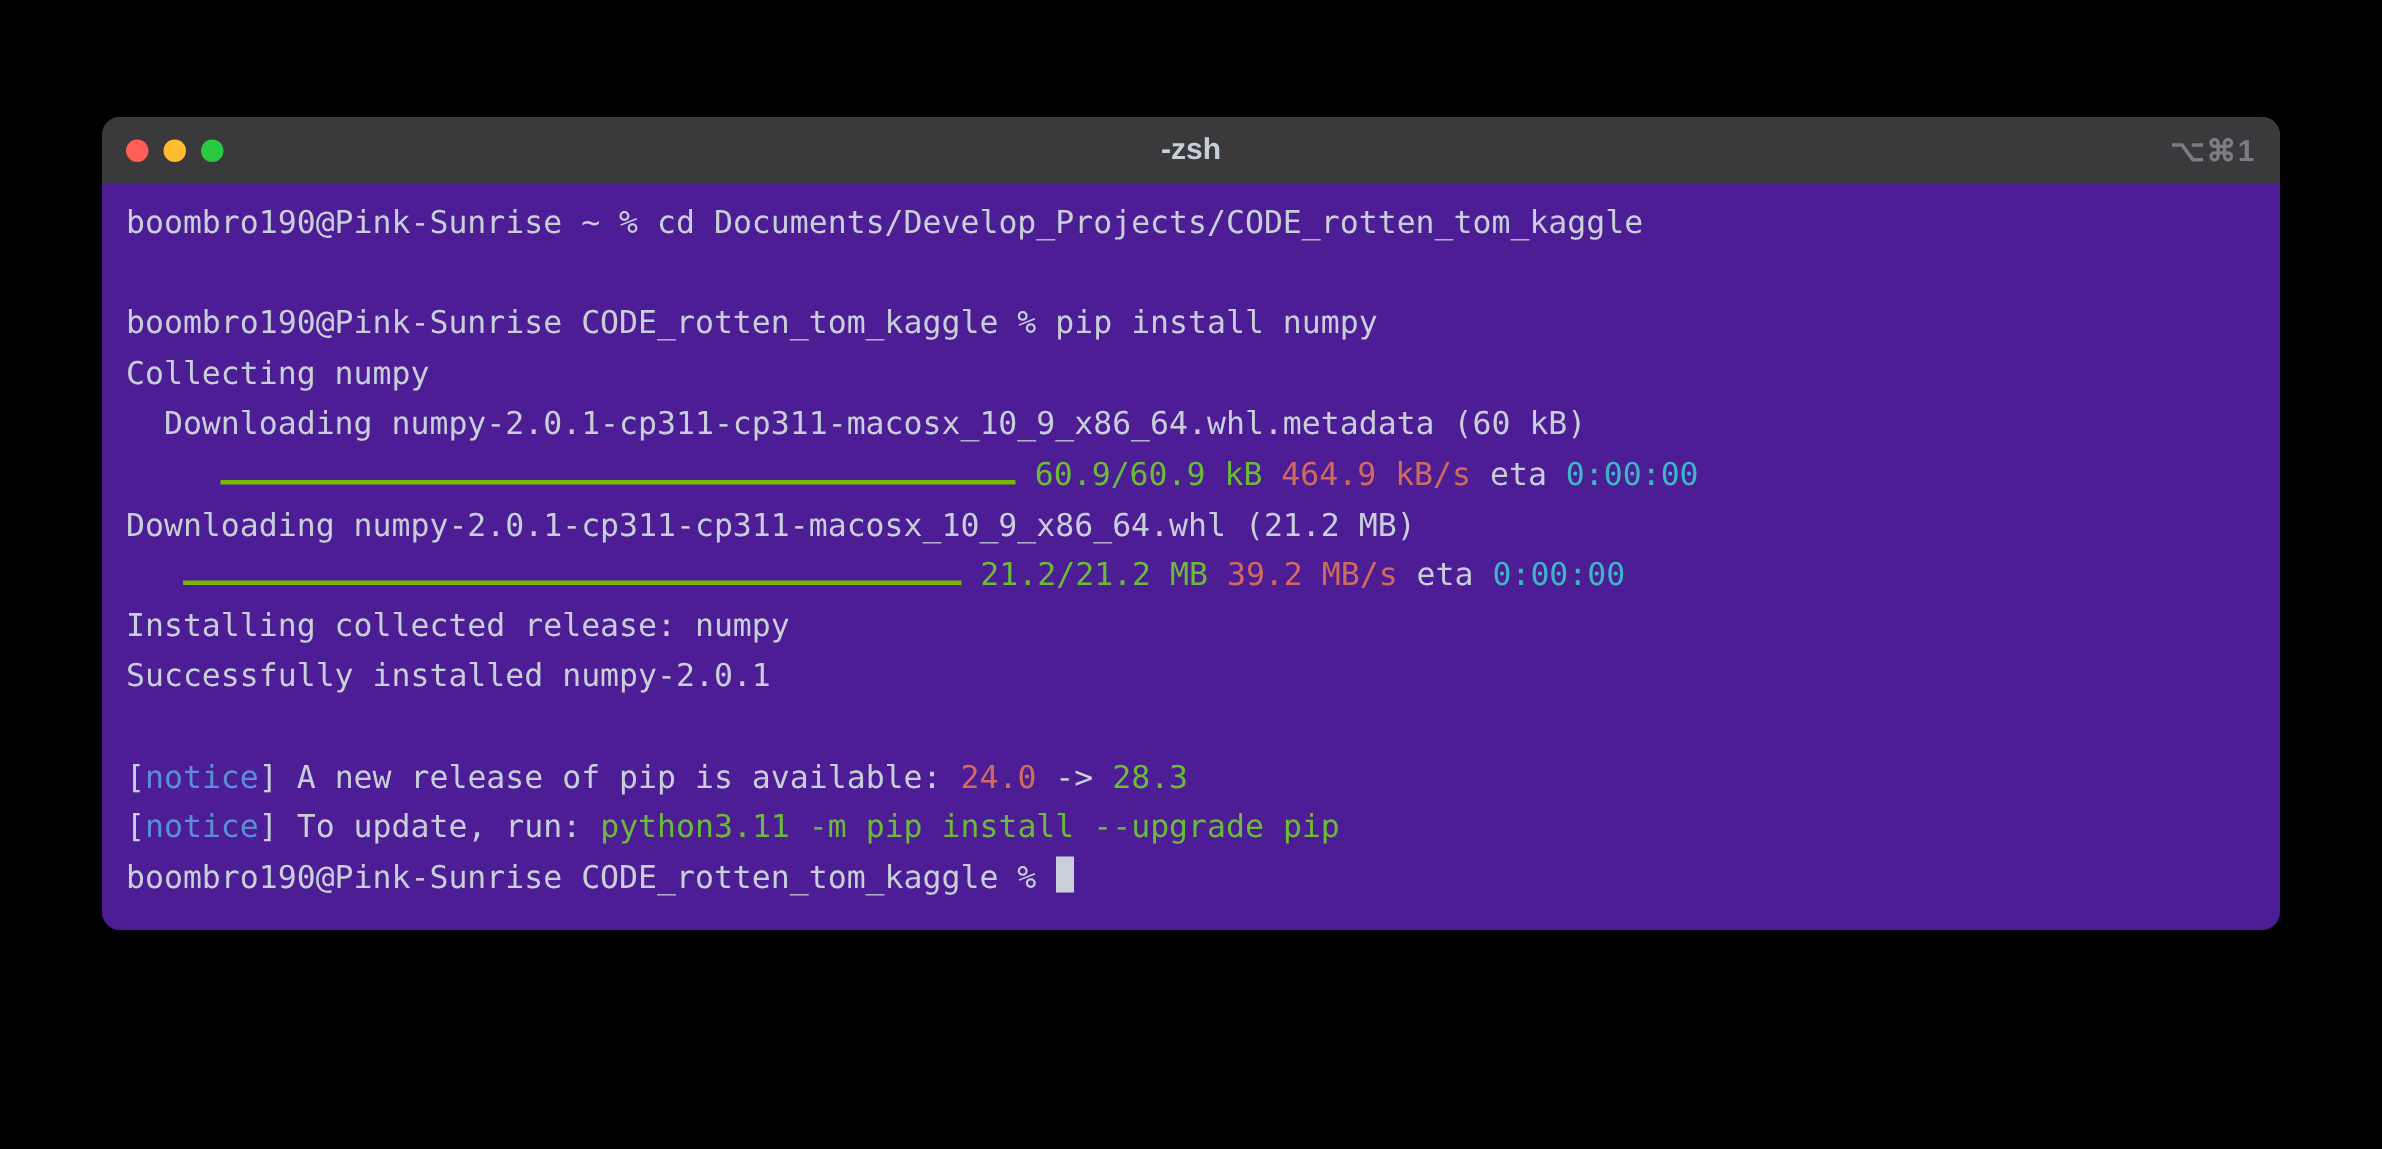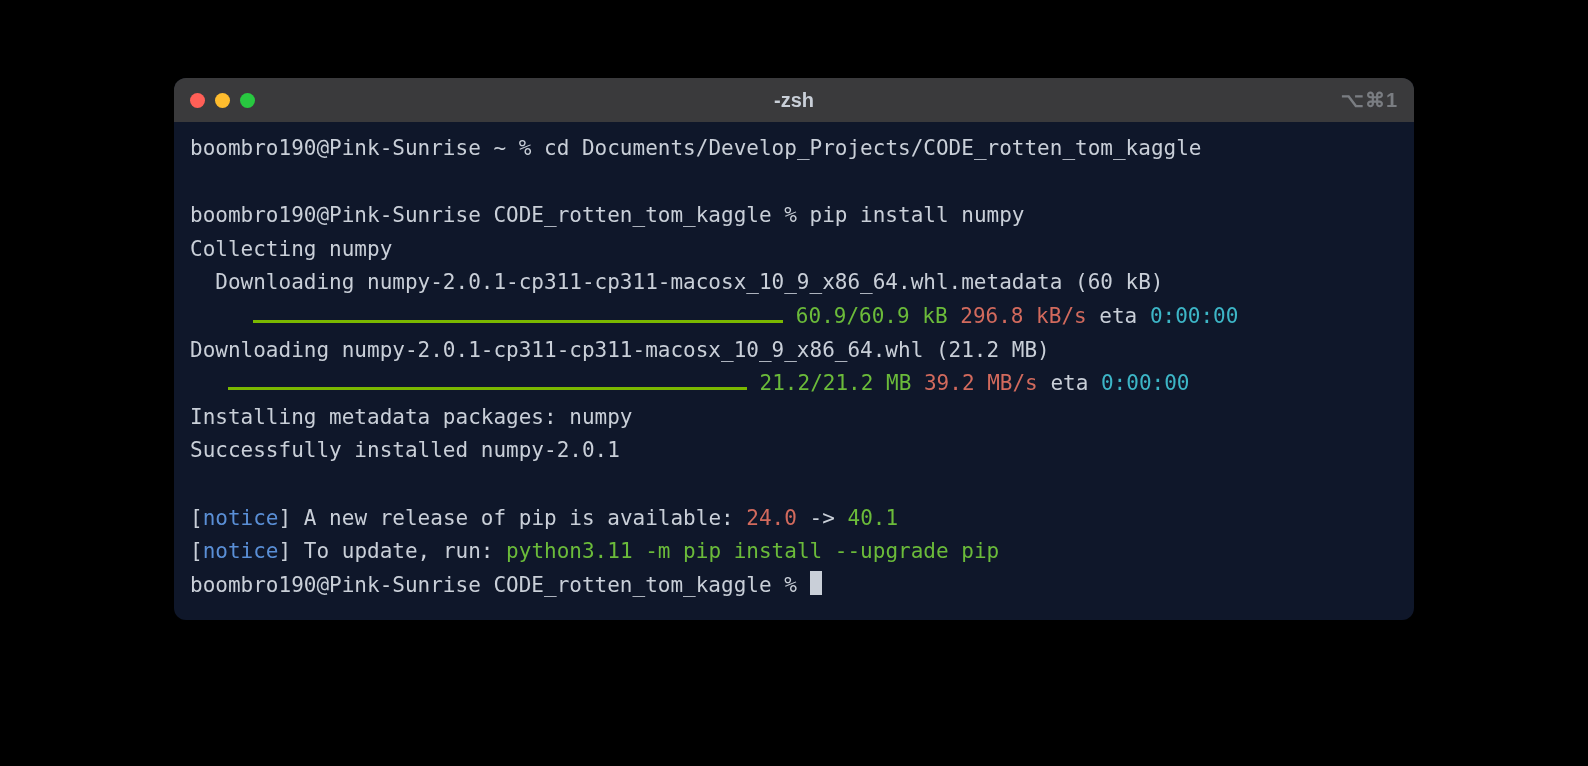--- a/index.html
+++ b/index.html
@@ -11,22 +11,22 @@
       background: #000000;
       width: 1588px;
       height: 766px;
       font-family: "SF Mono", "Menlo", "Monaco", "Consolas", monospace;
       display: flex;
       align-items: flex-start;
       justify-content: center;
       padding-top: 78px;
     }
     .terminal-window {
-      width: 1240px;
-      background: #0f172a;
+      width: 1452px;
+      background: #4c1d95;
       border-radius: 12px;
       overflow: hidden;
       box-shadow: 0 20px 60px rgba(0,0,0,0.5);
     }
     .titlebar {
       background: #3a3a3c;
       height: 44px;
       display: flex;
       align-items: center;
       padding: 0 16px;
@@ -103,22 +103,22 @@
       <div class="traffic-light tl-max"></div>
     </div>
     <div class="window-title">-zsh</div>
     <div class="window-shortcut">⌥⌘1</div>
   </div>
   <div class="terminal-body"><span class="txt-default">boombro190@Pink-Sunrise ~ % </span><span class="txt-default">cd Documents/Develop_Projects/CODE_rotten_tom_kaggle</span>
 
 <span class="txt-default">boombro190@Pink-Sunrise CODE_rotten_tom_kaggle % </span><span class="txt-default">pip install numpy</span>
 <span class="txt-default">Collecting numpy</span>
 <span class="txt-default">  Downloading numpy-2.0.1-cp311-cp311-macosx_10_9_x86_64.whl.metadata (60 kB)</span>
-<span>     </span><span class="progress-bar w1"></span><span class="txt-brightgreen"> 60.9/60.9 kB</span><span class="txt-red"> 296.8 kB/s</span><span class="txt-default"> eta </span><span class="txt-cyan">0:00:00</span>
+<span>     </span><span class="progress-bar w1"></span><span class="txt-brightgreen"> 60.9/60.9 kB</span><span class="txt-red"> 464.9 kB/s</span><span class="txt-default"> eta </span><span class="txt-cyan">0:00:00</span>
 <span class="txt-default">Downloading numpy-2.0.1-cp311-cp311-macosx_10_9_x86_64.whl (21.2 MB)</span>
 <span>   </span><span class="progress-bar w2"></span><span class="txt-brightgreen"> 21.2/21.2 MB</span><span class="txt-red"> 39.2 MB/s</span><span class="txt-default"> eta </span><span class="txt-cyan">0:00:00</span>
-<span class="txt-default">Installing metadata packages: numpy</span>
+<span class="txt-default">Installing collected release: numpy</span>
 <span class="txt-default">Successfully installed numpy-2.0.1</span>
 
-<span class="bracket">[</span><span class="txt-blue">notice</span><span class="bracket">] </span><span class="txt-default">A new release of pip is available: </span><span class="txt-red">24.0</span><span class="txt-default"> -&gt; </span><span class="txt-brightgreen">40.1</span>
+<span class="bracket">[</span><span class="txt-blue">notice</span><span class="bracket">] </span><span class="txt-default">A new release of pip is available: </span><span class="txt-red">24.0</span><span class="txt-default"> -&gt; </span><span class="txt-brightgreen">28.3</span>
 <span class="bracket">[</span><span class="txt-blue">notice</span><span class="bracket">] </span><span class="txt-default">To update, run: </span><span class="txt-brightgreen">python3.11 -m pip install --upgrade pip</span>
 <span class="txt-default">boombro190@Pink-Sunrise CODE_rotten_tom_kaggle % </span><span class="cursor"></span></div>
 </div>
 
 </body></html>

